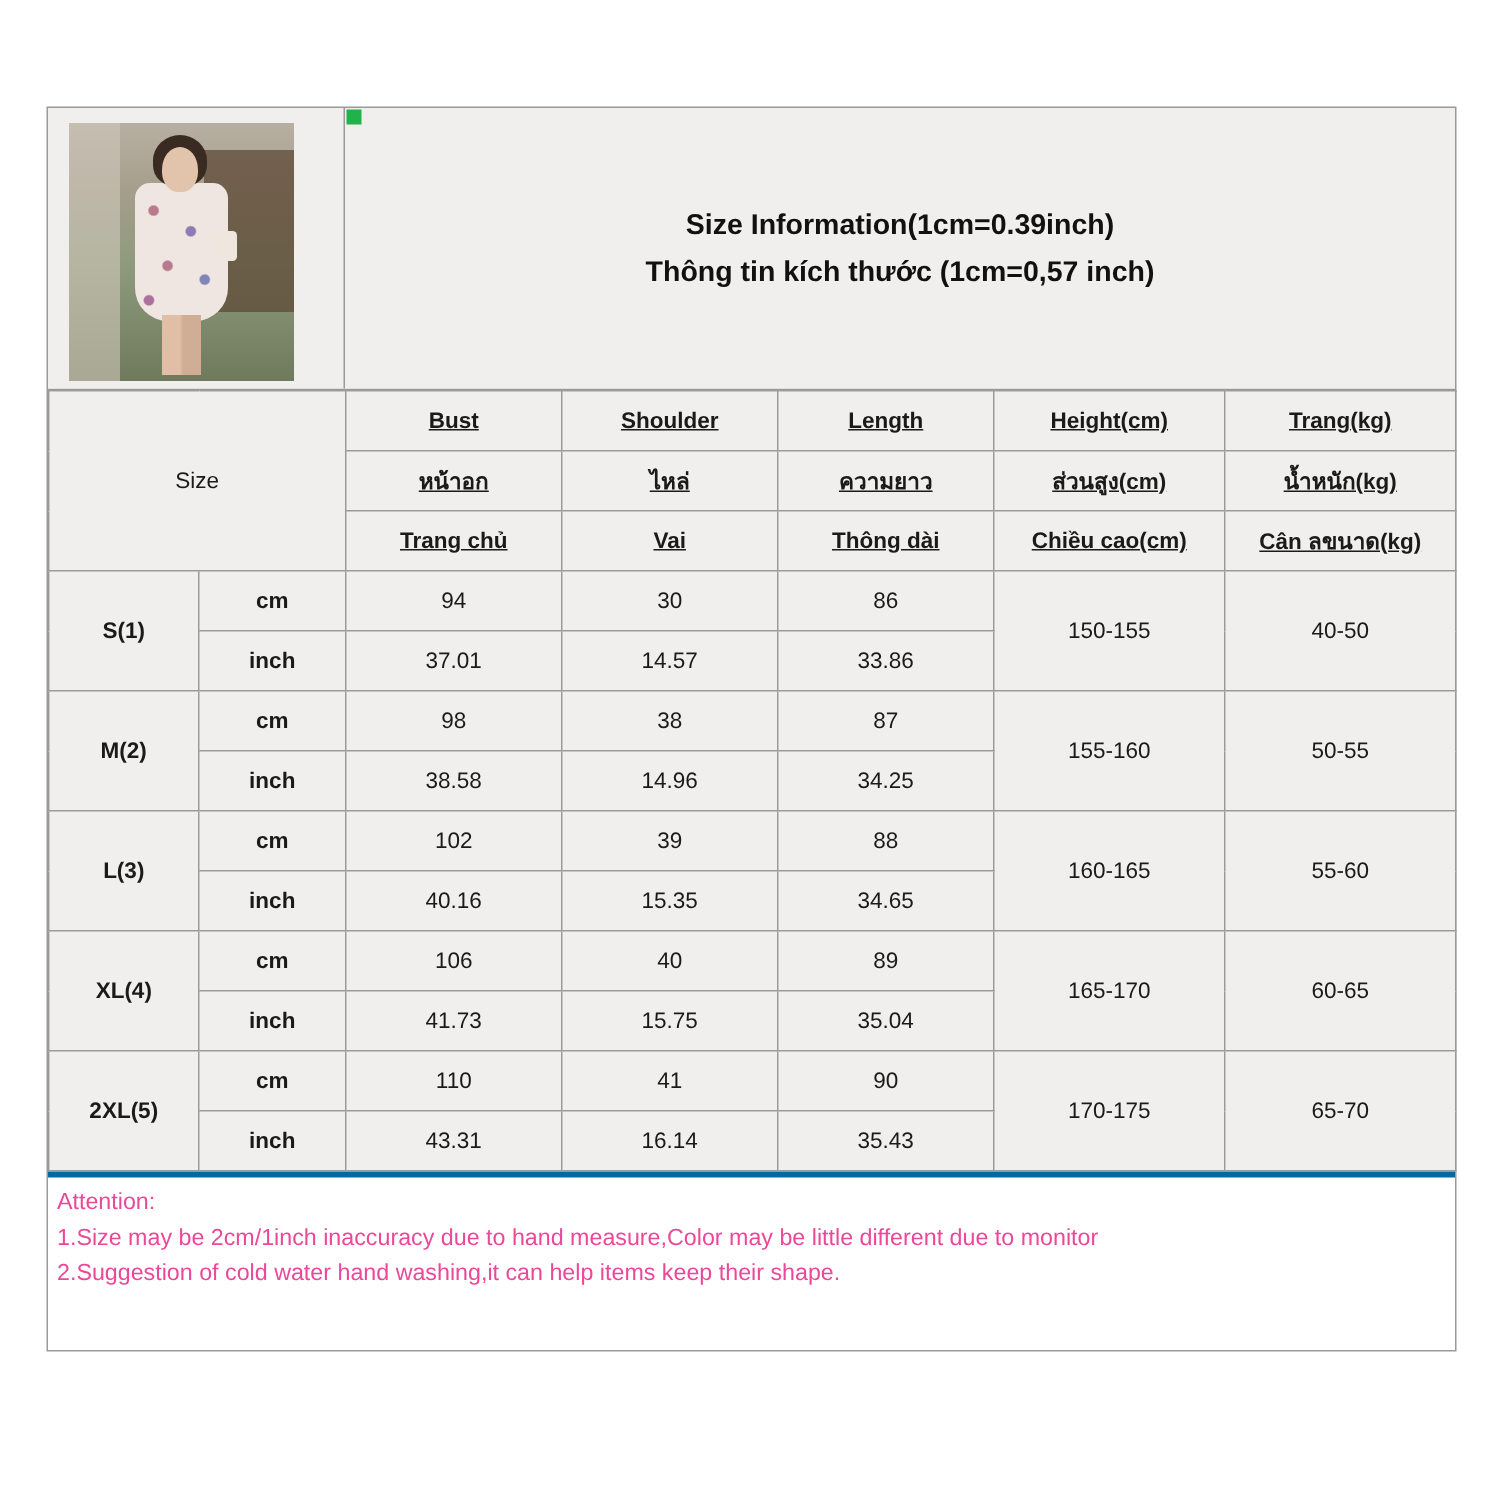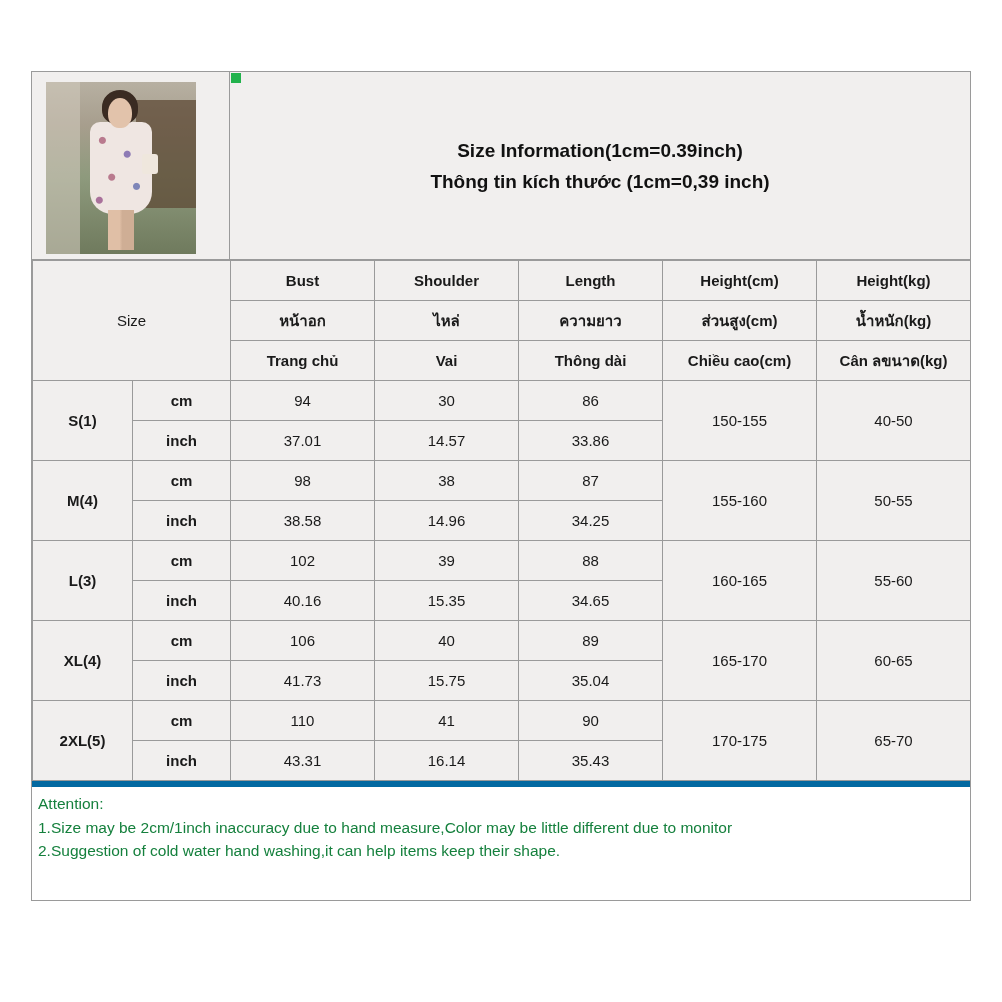--- a/index.html
+++ b/index.html
@@ -163,45 +163,46 @@
     font-size: 18px;
     font-weight: bold;
   }
   td.size-big {
     font-size: 29px;
     font-weight: normal;
   }
   td.head-cell {
     font-weight: bold;
     font-size: 15px;
+    text-decoration: underline;
   }
   td.head-cell.thai {
     font-weight: bold;
     margin-left: 15px;
   }
   td.head-cell.viet {
     font-weight: bold;
   }
   td.unit-cell {
     font-weight: bold;
     font-size: 15px;
   }
   td.val-cell {
     font-size: 16px;
   }
   td.range-cell {
     font-size: 15px;
   }
   
   .attention {
-    border-top: 6px solid #0369a1;
+    border-top: 4px solid #0369a1;
     padding: 5px 4px 4px 6px;
     font-size: 15.5px;
     line-height: 23.5px;
-    color: #15803d;
+    color: #ec4899;
     background: #ffffff;
   }
   .attention div { white-space: nowrap; }
   
   .tick {
     position: absolute;
     left: 199px;
     top: 1px;
     width: 10px;
     height: 10px;
@@ -220,21 +221,21 @@
         <div class="bgpanel"></div>
         <div class="dress"></div>
         <div class="legs"></div>
         <div class="hair"></div>
         <div class="head"></div>
         <div class="bag"></div>
       </div>
     </div>
     <div class="title-cell">
       <div class="line">Size Information(1cm=0.39inch)</div>
-      <div class="line">Thông tin kích thước (1cm=0,39 inch)</div>
+      <div class="line">Thông tin kích thước (1cm=0,57 inch)</div>
     </div>
   </div>
   <div class="tick"></div>
 
   <table class="size-table">
     <colgroup>
       <col class="col-size">
         <col class="col-unit">
         <col class="col-bust">
       <col class="col-shd">
@@ -243,21 +244,21 @@
         <col class="col-wgt">
     </colgroup>
     <tbody>
 
       <tr>
         <td class="size-big" rowspan="3" colspan="2">Size</td>
         <td class="head-cell">Bust</td>
         <td class="head-cell">Shoulder</td>
         <td class="head-cell">Length</td>
         <td class="head-cell">Height(cm)</td>
-        <td class="head-cell">Height(kg)</td>
+        <td class="head-cell">Trang(kg)</td>
       </tr>
       <tr>
         <td class="head-cell thai">หน้าอก</td>
         <td class="head-cell thai">ไหล่</td>
         <td class="head-cell thai">ความยาว</td>
         <td class="head-cell thai">ส่วนสูง(cm)</td>
         <td class="head-cell thai">น้ำหนัก(kg)</td>
       </tr>
       <tr>
         <td class="head-cell viet">Trang chủ</td>
@@ -277,21 +278,21 @@
         <td class="range-cell" rowspan="2">40-50</td>
       </tr>
       <tr>
         <td class="unit-cell">inch</td>
         <td class="val-cell">37.01</td>
         <td class="val-cell">14.57</td>
         <td class="val-cell">33.86</td>
       </tr>
 
       <tr>
-        <td class="size-label" rowspan="2">M(4)</td>
+        <td class="size-label" rowspan="2">M(2)</td>
         <td class="unit-cell">cm</td>
         <td class="val-cell">98</td>
         <td class="val-cell">38</td>
         <td class="val-cell">87</td>
         <td class="range-cell" rowspan="2">155-160</td>
         <td class="range-cell" rowspan="2">50-55</td>
       </tr>
       <tr>
         <td class="unit-cell">inch</td>
         <td class="val-cell">38.58</td>

